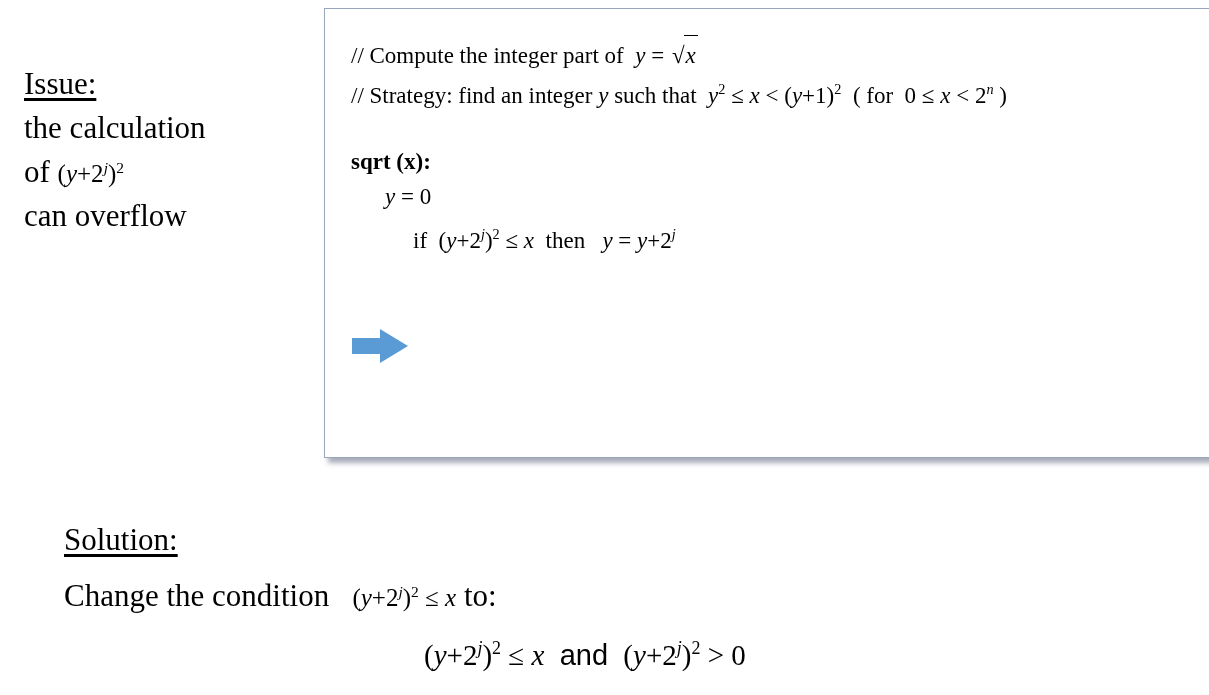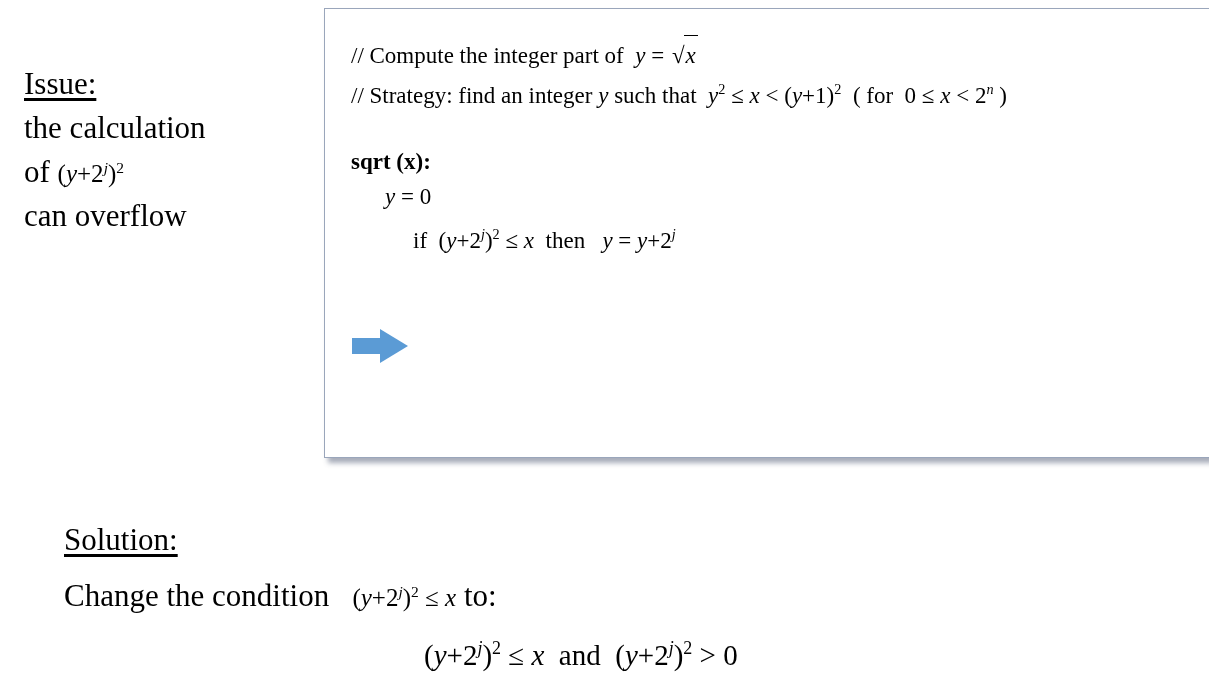--- a/index.html
+++ b/index.html
@@ -128,21 +128,21 @@
   .solution-final {
     font-size: 29px;
     margin-top: 24px;
     margin-left: 360px;
     white-space: nowrap;
   }
 
   
   i.v { font-style: italic; }
   .sup { font-size: 0.62em; vertical-align: super; }
-  .sans { font-family: Liberation Serif, serif; font-style: normal; }
+  .sans { font-family: Liberation Sans, sans-serif; font-style: normal; }
 
   .sqrt-wrap {
     display: inline-block;
     position: relative;
     padding-left: 2px;
   }
   .radical { display: inline-block; }
   .radicand {
     display: inline-block;
     border-top: 1px solid #000;

